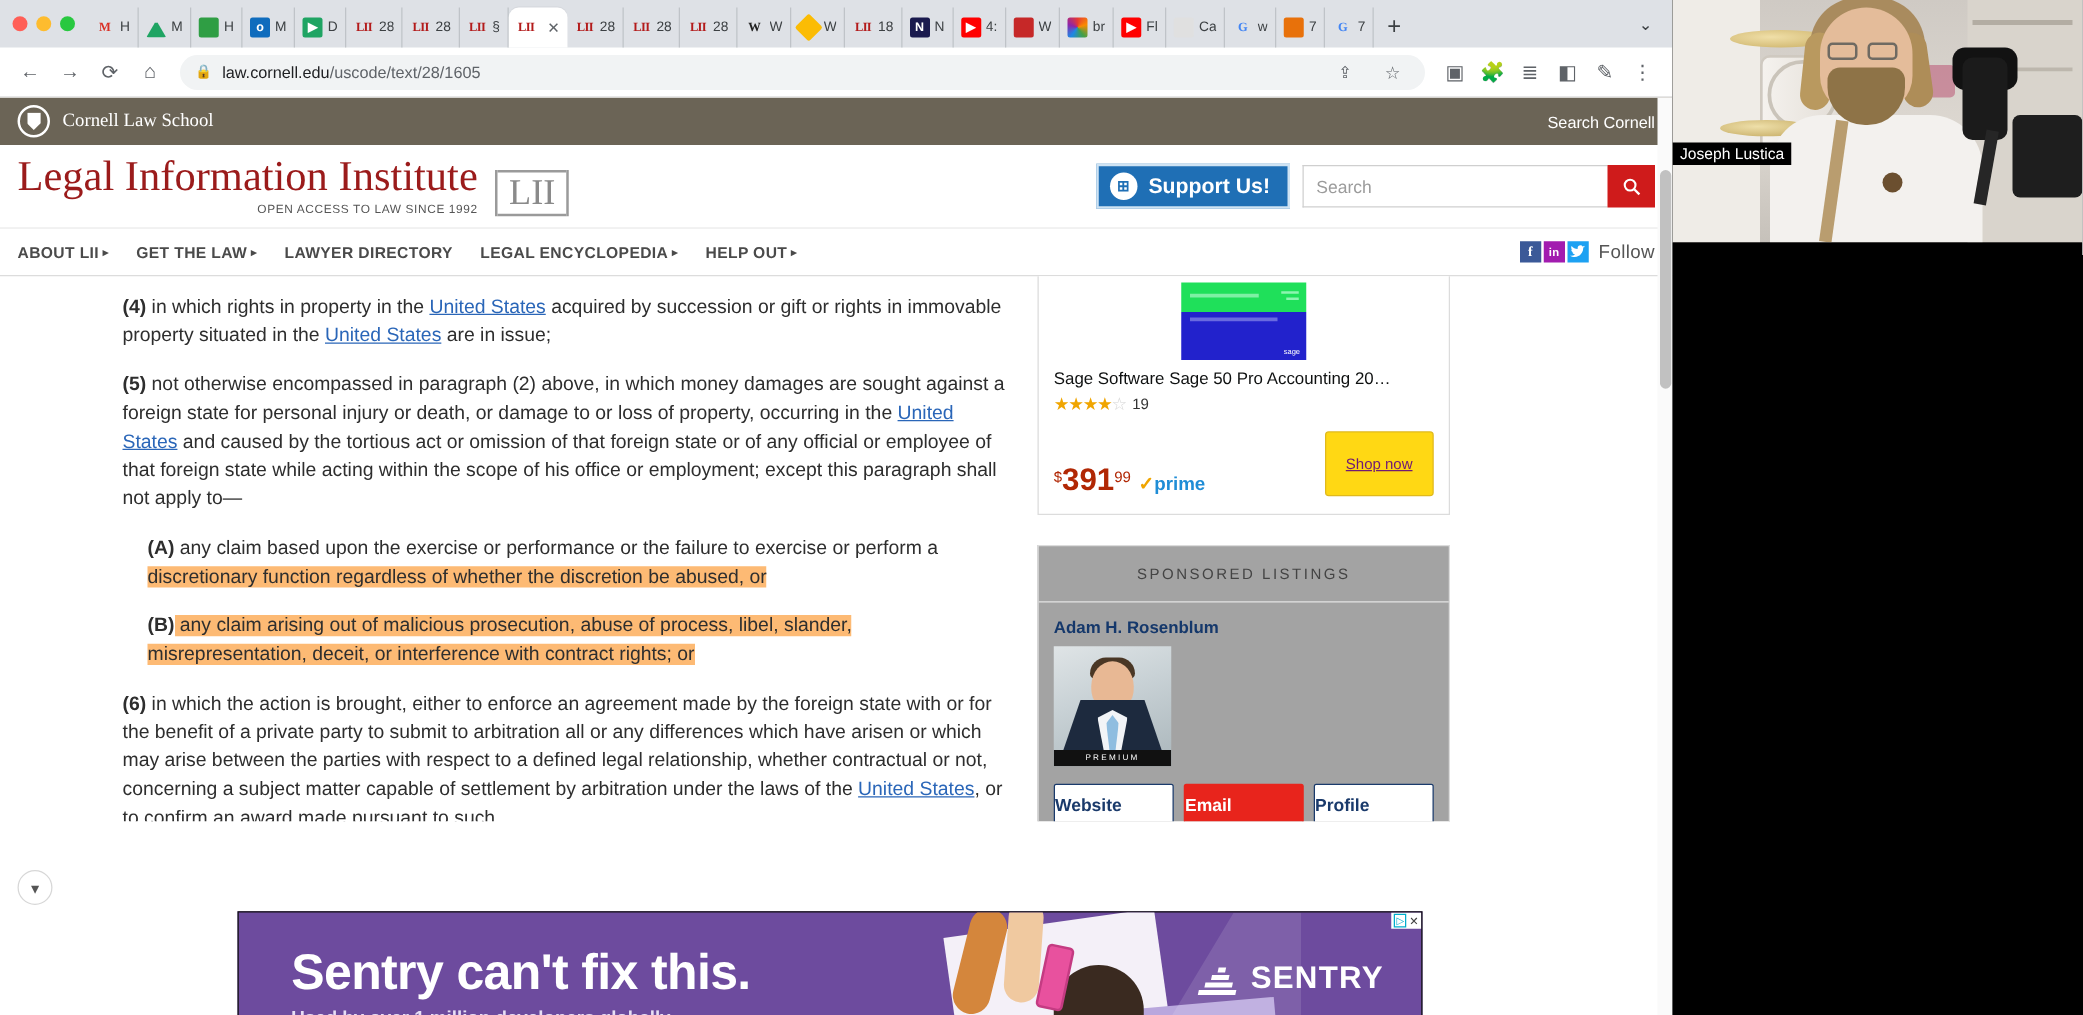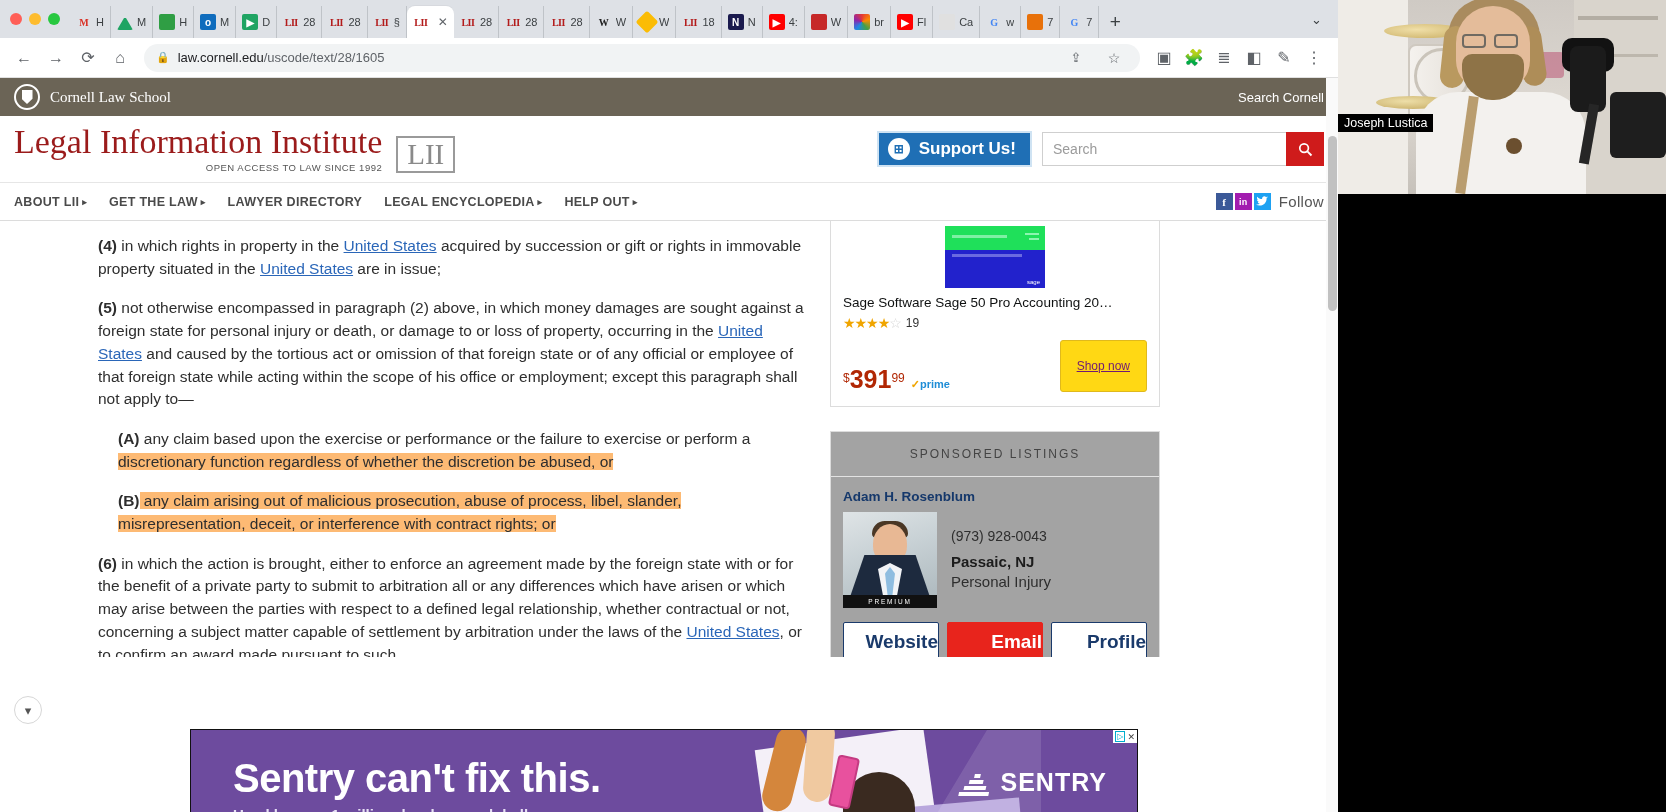--- a/index.html
+++ b/index.html
@@ -220,21 +220,21 @@
   .ad-title { font-size: 13.5px; color: #0f1111; line-height: 17px; margin-bottom: 4px; }
   .ad-rating { display: flex; align-items: center; gap: 5px; margin-bottom: 3px; }
   .stars { color: #f0a500; font-size: 14px; letter-spacing: -1px; }
   .star-empty { color: #d5d5d5; }
   .rating-count { font-size: 12px; color: #333; }
   .ad-pricerow { display: flex; align-items: flex-end; gap: 6px; }
   .price { color: #b12704; font-family: "Liberation Sans", sans-serif; }
   .price .cur { font-size: 12px; vertical-align: super; }
   .price .whole { font-size: 25px; font-weight: bold; }
   .price .frac { font-size: 12px; vertical-align: super; }
-  .prime { font-size: 11px; color: #1f8dd6; font-weight: bold; margin-bottom: 3px; margin-top: 44px; }
+  .prime { font-size: 15px; color: #1f8dd6; font-weight: bold; margin-bottom: 3px; margin-top: 44px; }
   .prime .chk { color: #f0a500; }
   .shop-btn {
     margin-left: auto; background: #ffd814; border: 1px solid #e0b91c;
     border-radius: 3px; font-size: 12px; color: #701a75;
     padding: 18px 16px; margin-bottom: 2px; text-decoration: underline;
   }
 
   .sponsor-card { border: 1px solid #dcdcdc; margin-top: 18px; background: #a3a3a3; }
   .sponsor-head {
     text-align: center; font-size: 12px; letter-spacing: 2px;
@@ -274,21 +274,21 @@
     position: absolute; left: 0; right: 0; bottom: 0; height: 13px;
     background: #111; color: #fff; font-size: 6.5px; letter-spacing: 1.8px;
     display: flex; align-items: center; justify-content: center;
   }
   .lawyer-info { padding-top: 16px; }
   .lawyer-phone { font-size: 14px; color: #2e2e2e; margin-bottom: 9px; }
   .lawyer-city { font-size: 15px; color: #1c1c1c; font-weight: bold; margin-bottom: 3px; }
   .lawyer-practice { font-size: 15px; color: #2e2e2e; }
   .lawyer-btns { display: flex; gap: 8px; margin-top: 14px; }
   .lbtn {
-    flex: 1; text-align: right; padding: 8px 0; font-size: 19px; font-weight: bold;
+    flex: 1; text-align: left; padding: 8px 0; font-size: 14px; font-weight: bold;
     border: 1px solid #1a3a6b; color: #1a3a6b; background: #fff; border-radius: 2px;
   }
   .lbtn.email { background: #e8241c; border-color: #e8241c; color: #fff; }
 
   
   .bottom-ad {
     position: absolute; left: 190px; top: 651px;
     width: 948px; height: 110px; background: #6d4b9e; overflow: hidden;
     border: 1px solid #111;
   }
@@ -674,25 +674,20 @@
               <div class="lawyer-name">Adam H. Rosenblum</div>
               <div class="lawyer-row">
                 <div class="headshot">
                   <div class="hair"></div>
                   <div class="face"></div>
                   <div class="suit"></div>
                   <div class="shirt"></div>
                   <div class="tie"></div>
                   <div class="premium">PREMIUM</div>
                 </div>
-                <div class="lawyer-info">
-                  <div class="lawyer-phone">(973) 928-0043</div>
-                  <div class="lawyer-city">Passaic, NJ</div>
-                  <div class="lawyer-practice">Personal Injury</div>
-                </div>
               </div>
               <div class="lawyer-btns">
                 <div class="lbtn">Website</div>
                 <div class="lbtn email">Email</div>
                 <div class="lbtn">Profile</div>
               </div>
             </div>
           </div>
 
         </div>

